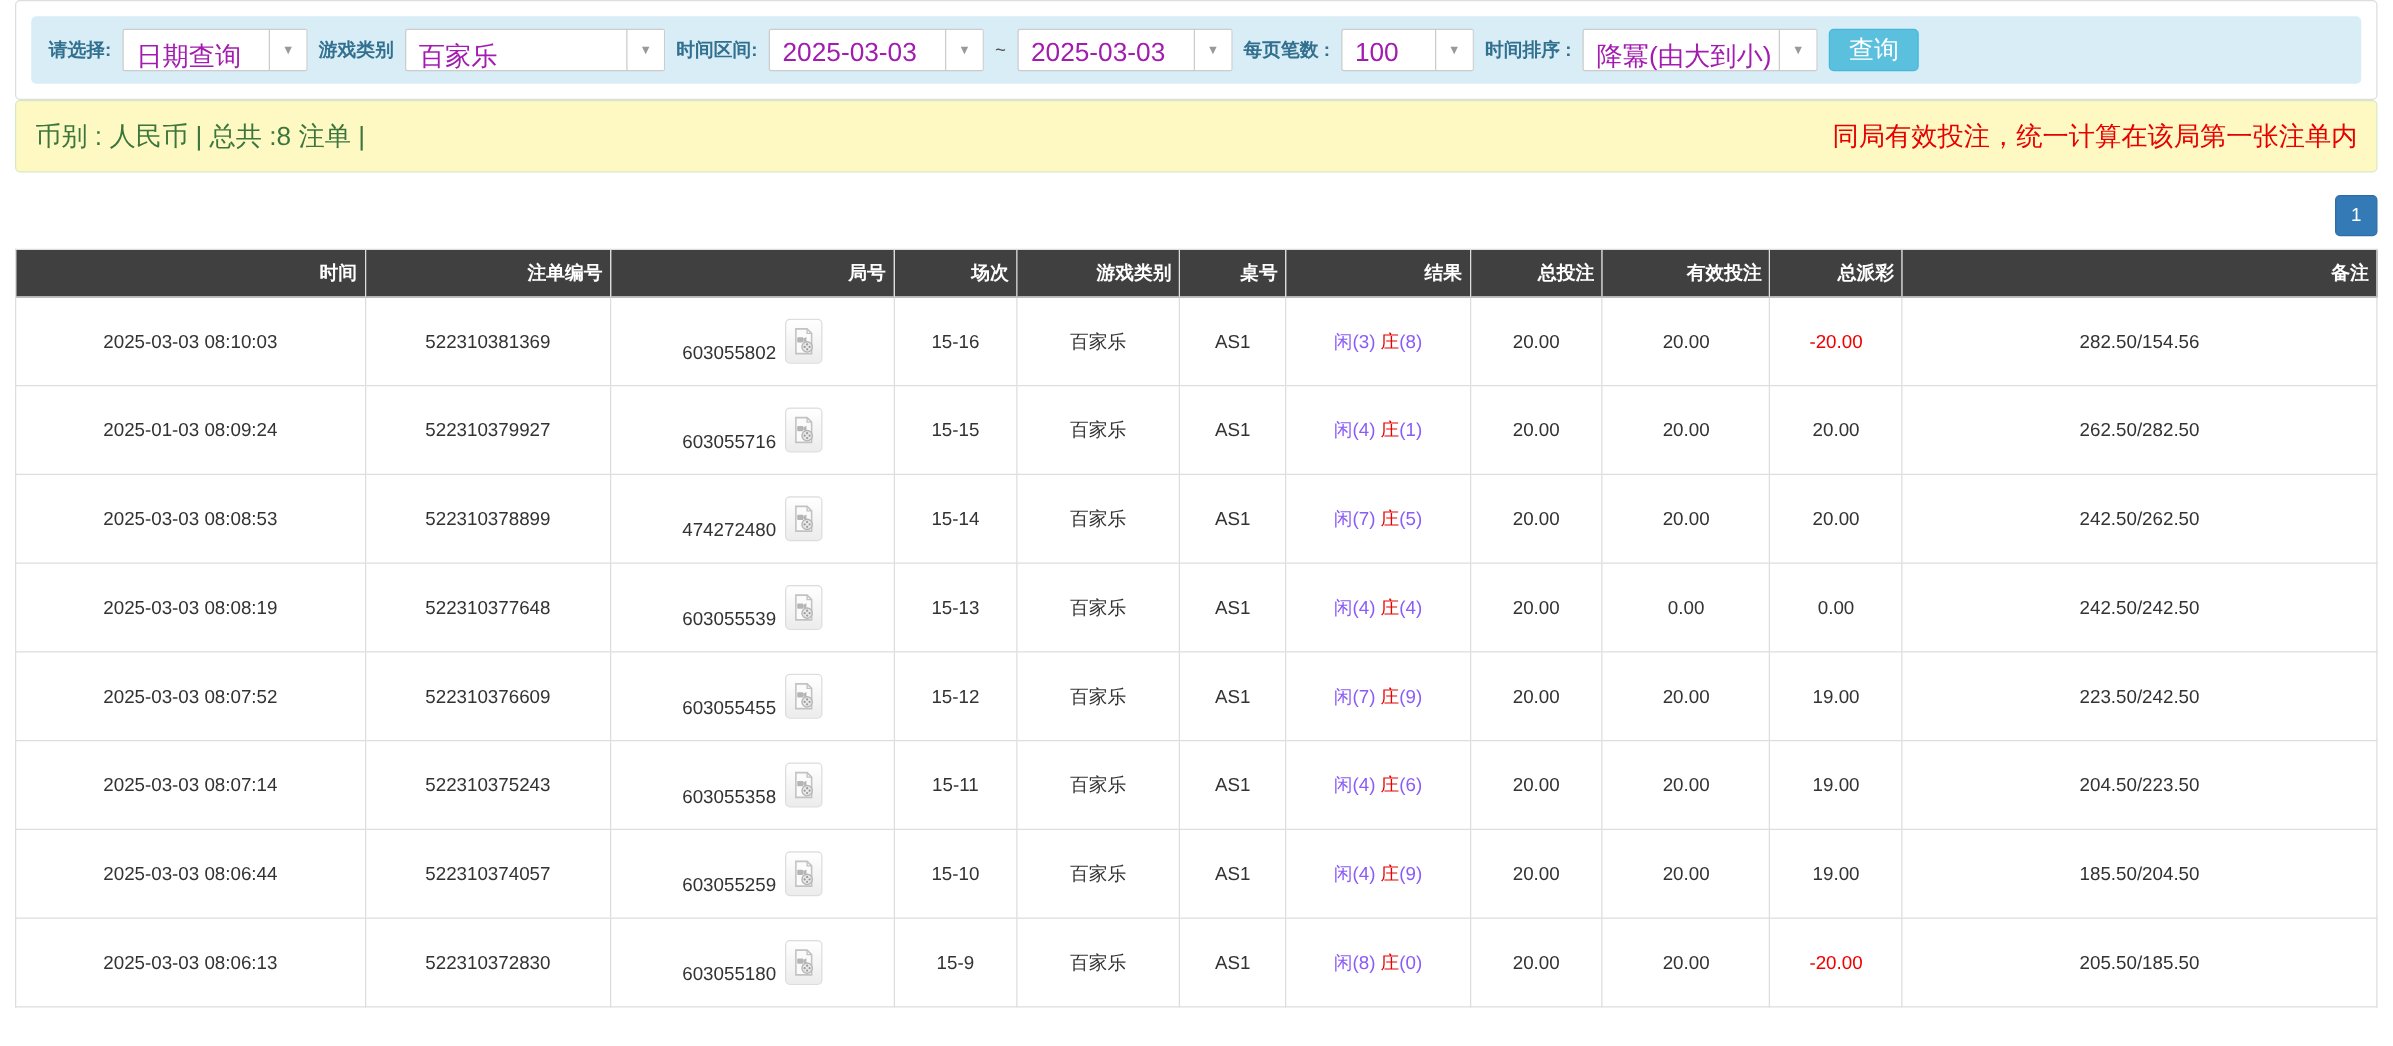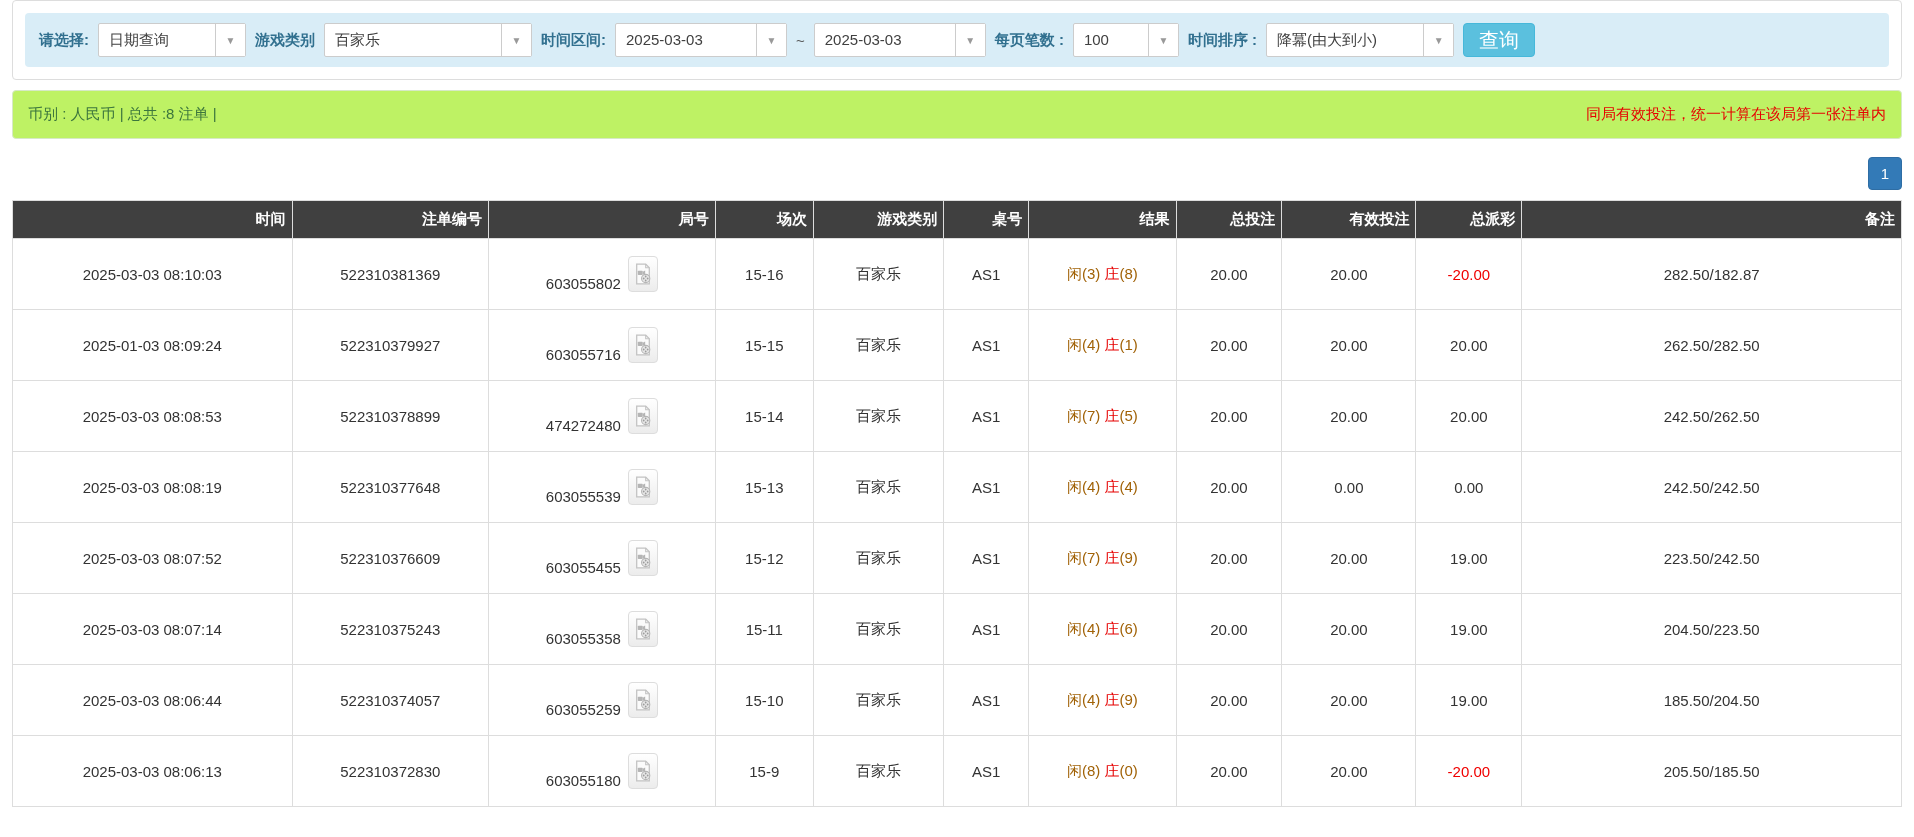--- a/index.html
+++ b/index.html
@@ -44,22 +44,22 @@
   .select {
     display: flex;
     align-items: stretch;
     background: #fff;
     border: 1px solid #ccc;
     border-radius: 2px;
     height: 34px;
   }
   .select .txt {
     padding: 7px 10px;
-    font-size: 15px;
-    color: #404040;
+    font-size: 21px;
+    color: #a21caf;
     flex: 1;
     white-space: nowrap;
     overflow: hidden;
   }
   .select .arr {
     width: 30px;
     border-left: 1px solid #ccc;
     display: flex;
     align-items: center;
     justify-content: center;
@@ -80,29 +80,28 @@
     padding: 7px 15px;
     border-radius: 4px;
     cursor: pointer;
     height: 34px;
     line-height: 18px;
     white-space: nowrap;
   }
 
   
   .summary-bar {
-    margin-top: 10px;
-    background: #bef264;
+    background: #fef9c3;
     border: 1px solid #d6e9c6;
     border-radius: 4px;
     padding: 14px 15px;
     display: flex;
     justify-content: space-between;
     align-items: center;
-    font-size: 15px;
+    font-size: 21px;
   }
   .summary-left { color: #3c763d; }
   .summary-right { color: #e60000; }
 
   
   .pager-row {
     display: flex;
     justify-content: flex-end;
     margin: 18px 0 10px 0;
   }
@@ -138,21 +137,21 @@
     border: 1px solid #ddd;
     padding: 17px 8px;
     text-align: center;
     color: #333;
     background: #fff;
     white-space: nowrap;
     overflow: hidden;
   }
   td.bet-total { color: #337ab7; }
   td .neg { color: #f00000; }
-  .res-blue { color: #a16207; margin-top: 15px; }
+  .res-blue { color: #8b5cf6; margin-top: 15px; }
   .res-red { color: #e60000; }
 
   .round-cell-inner {
     display: inline-flex;
     align-items: flex-end;
     gap: 7px;
     vertical-align: middle;
   }
   .video-btn {
     width: 30px; height: 36px;
@@ -277,21 +276,21 @@
     <td>15-16</td>
     <td>百家乐</td>
     <td>AS1</td>
     <td>
       <span class="res-blue">闲(3)</span>
       <span class="res-red">庄</span><span class="res-blue">(8)</span>
     </td>
     <td class="bet-total"><span>20.00</span></td>
     <td>20.00</td>
     <td><span class="payout-val neg">-20.00</span></td>
-    <td>282.50/182.87</td>
+    <td>282.50/154.56</td>
   </tr>
 
   <tr>
     <td>2025-01-03 08:09:24</td>
     <td>522310379927</td>
     <td>
       <span class="round-cell-inner">
         <span>603055716</span>
         <button class="video-btn" title="">
           <svg width="18" height="24" viewBox="0 0 20 24">

